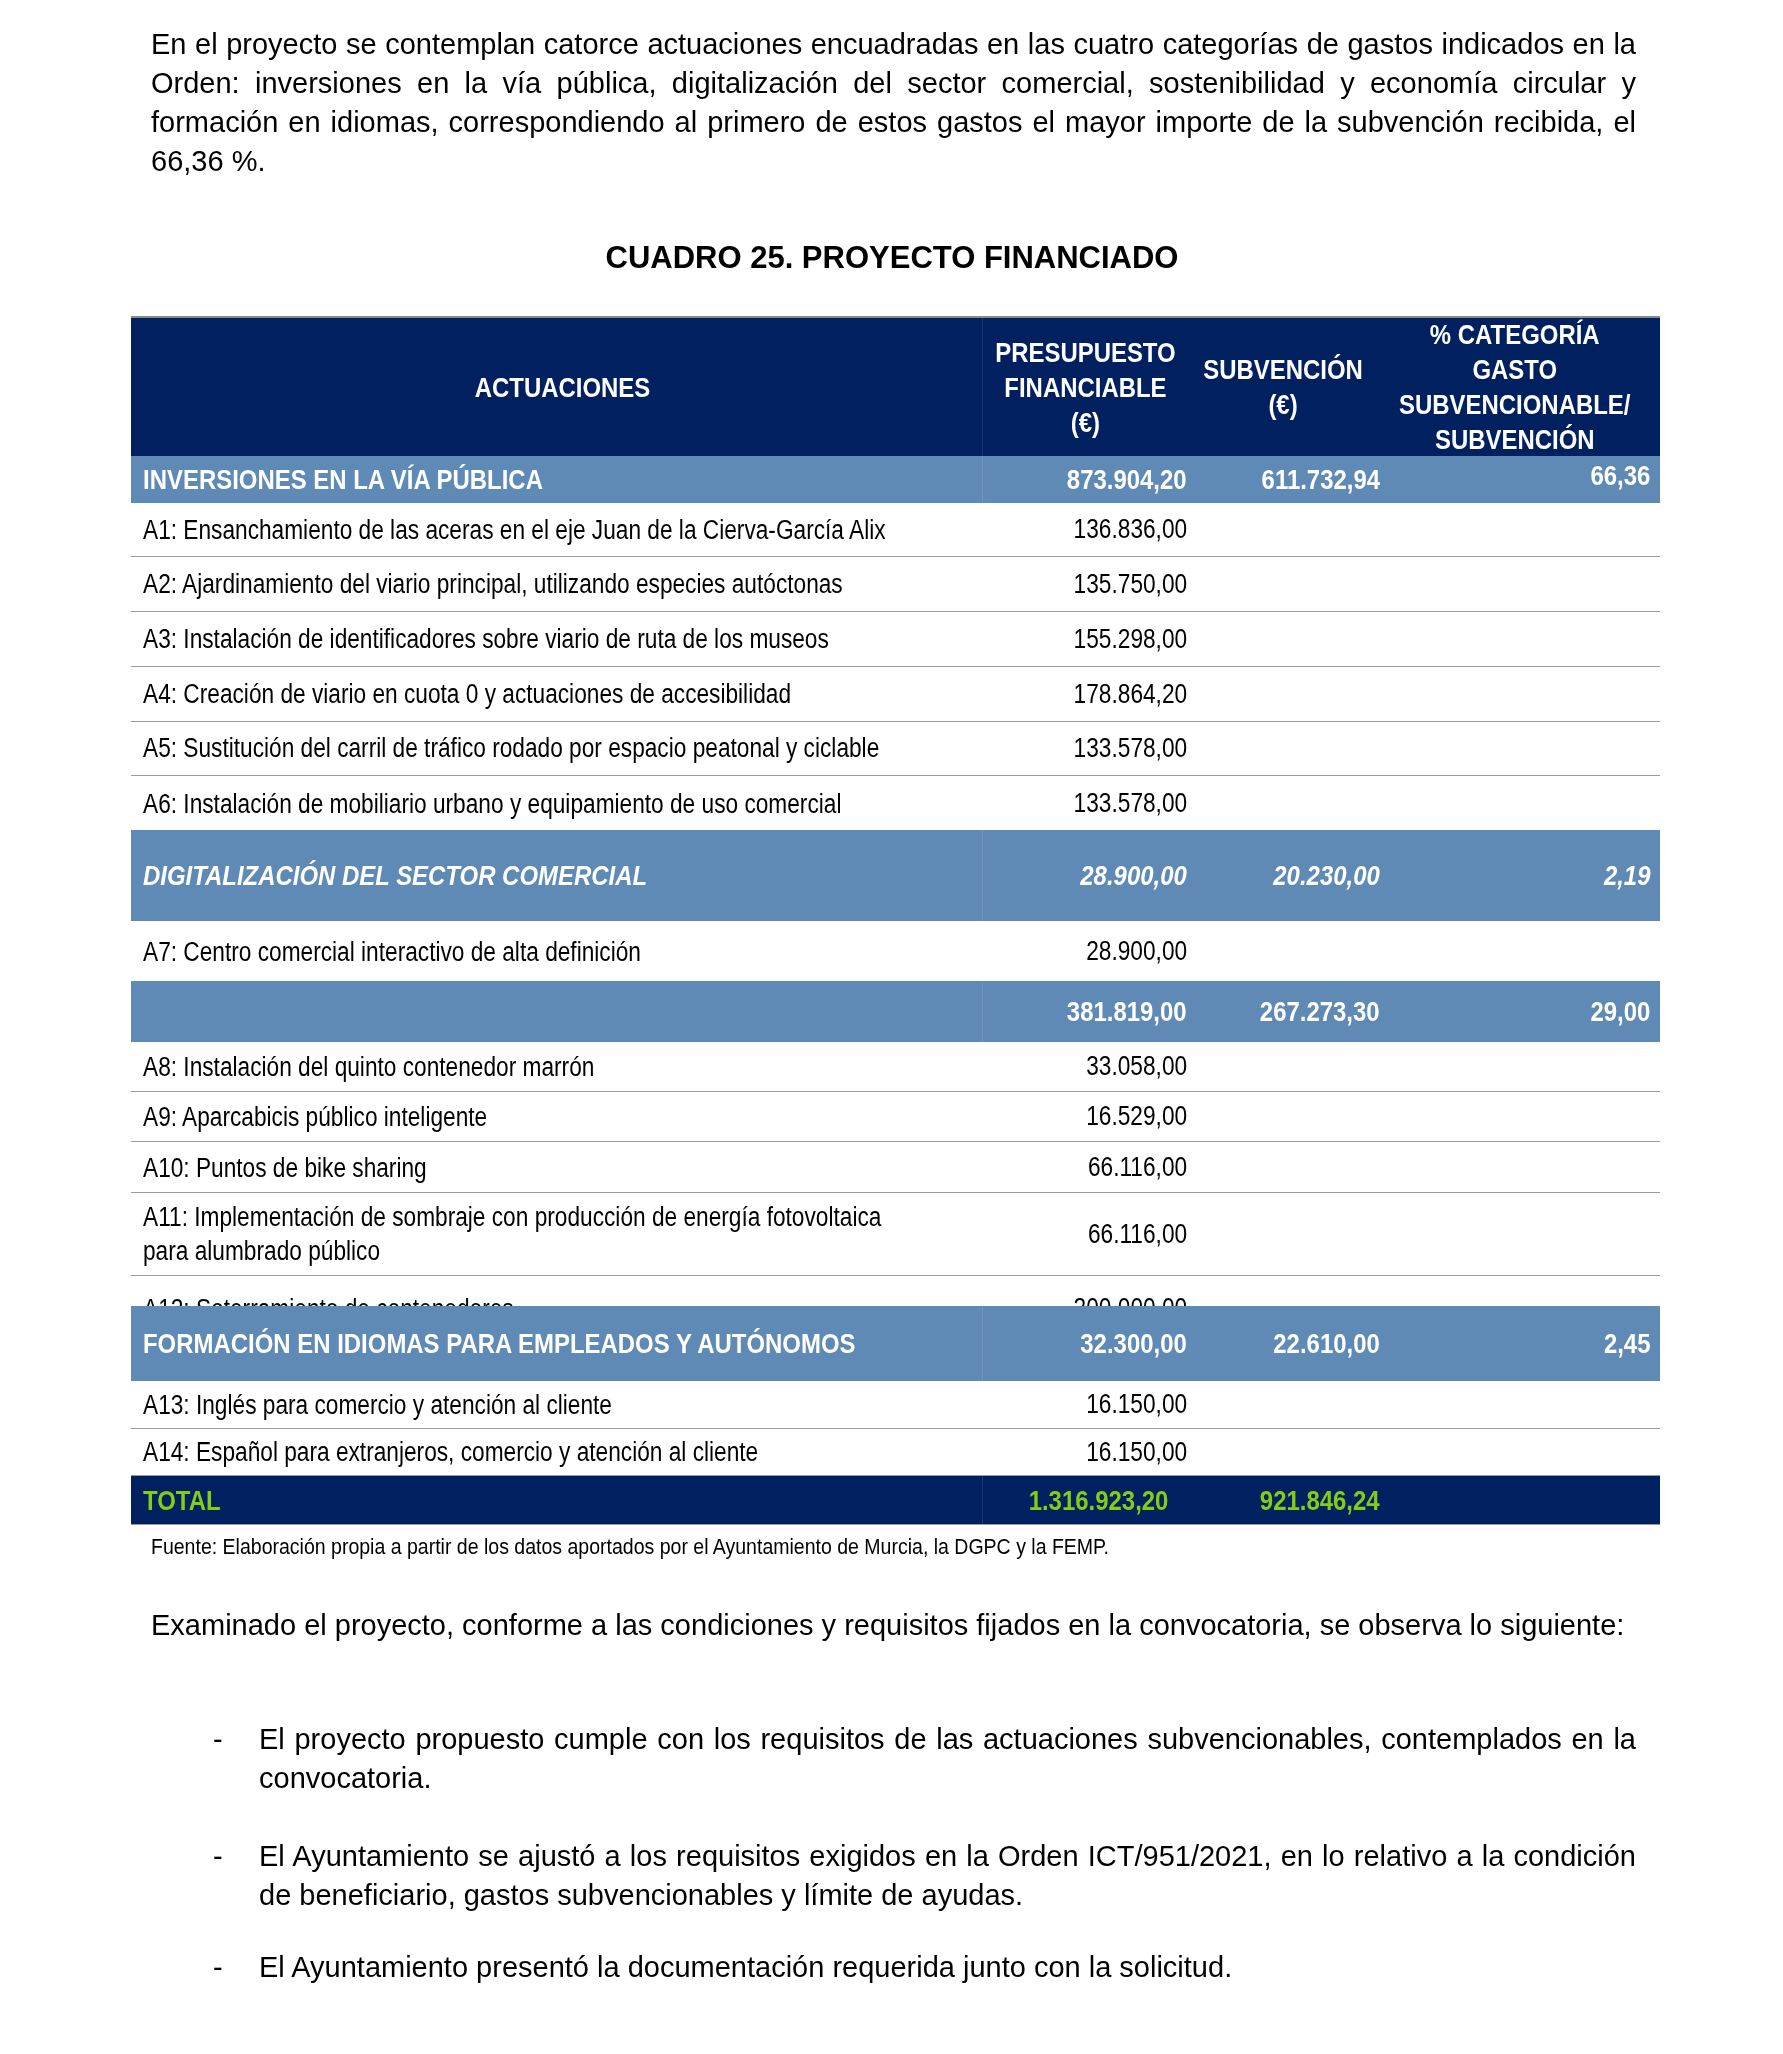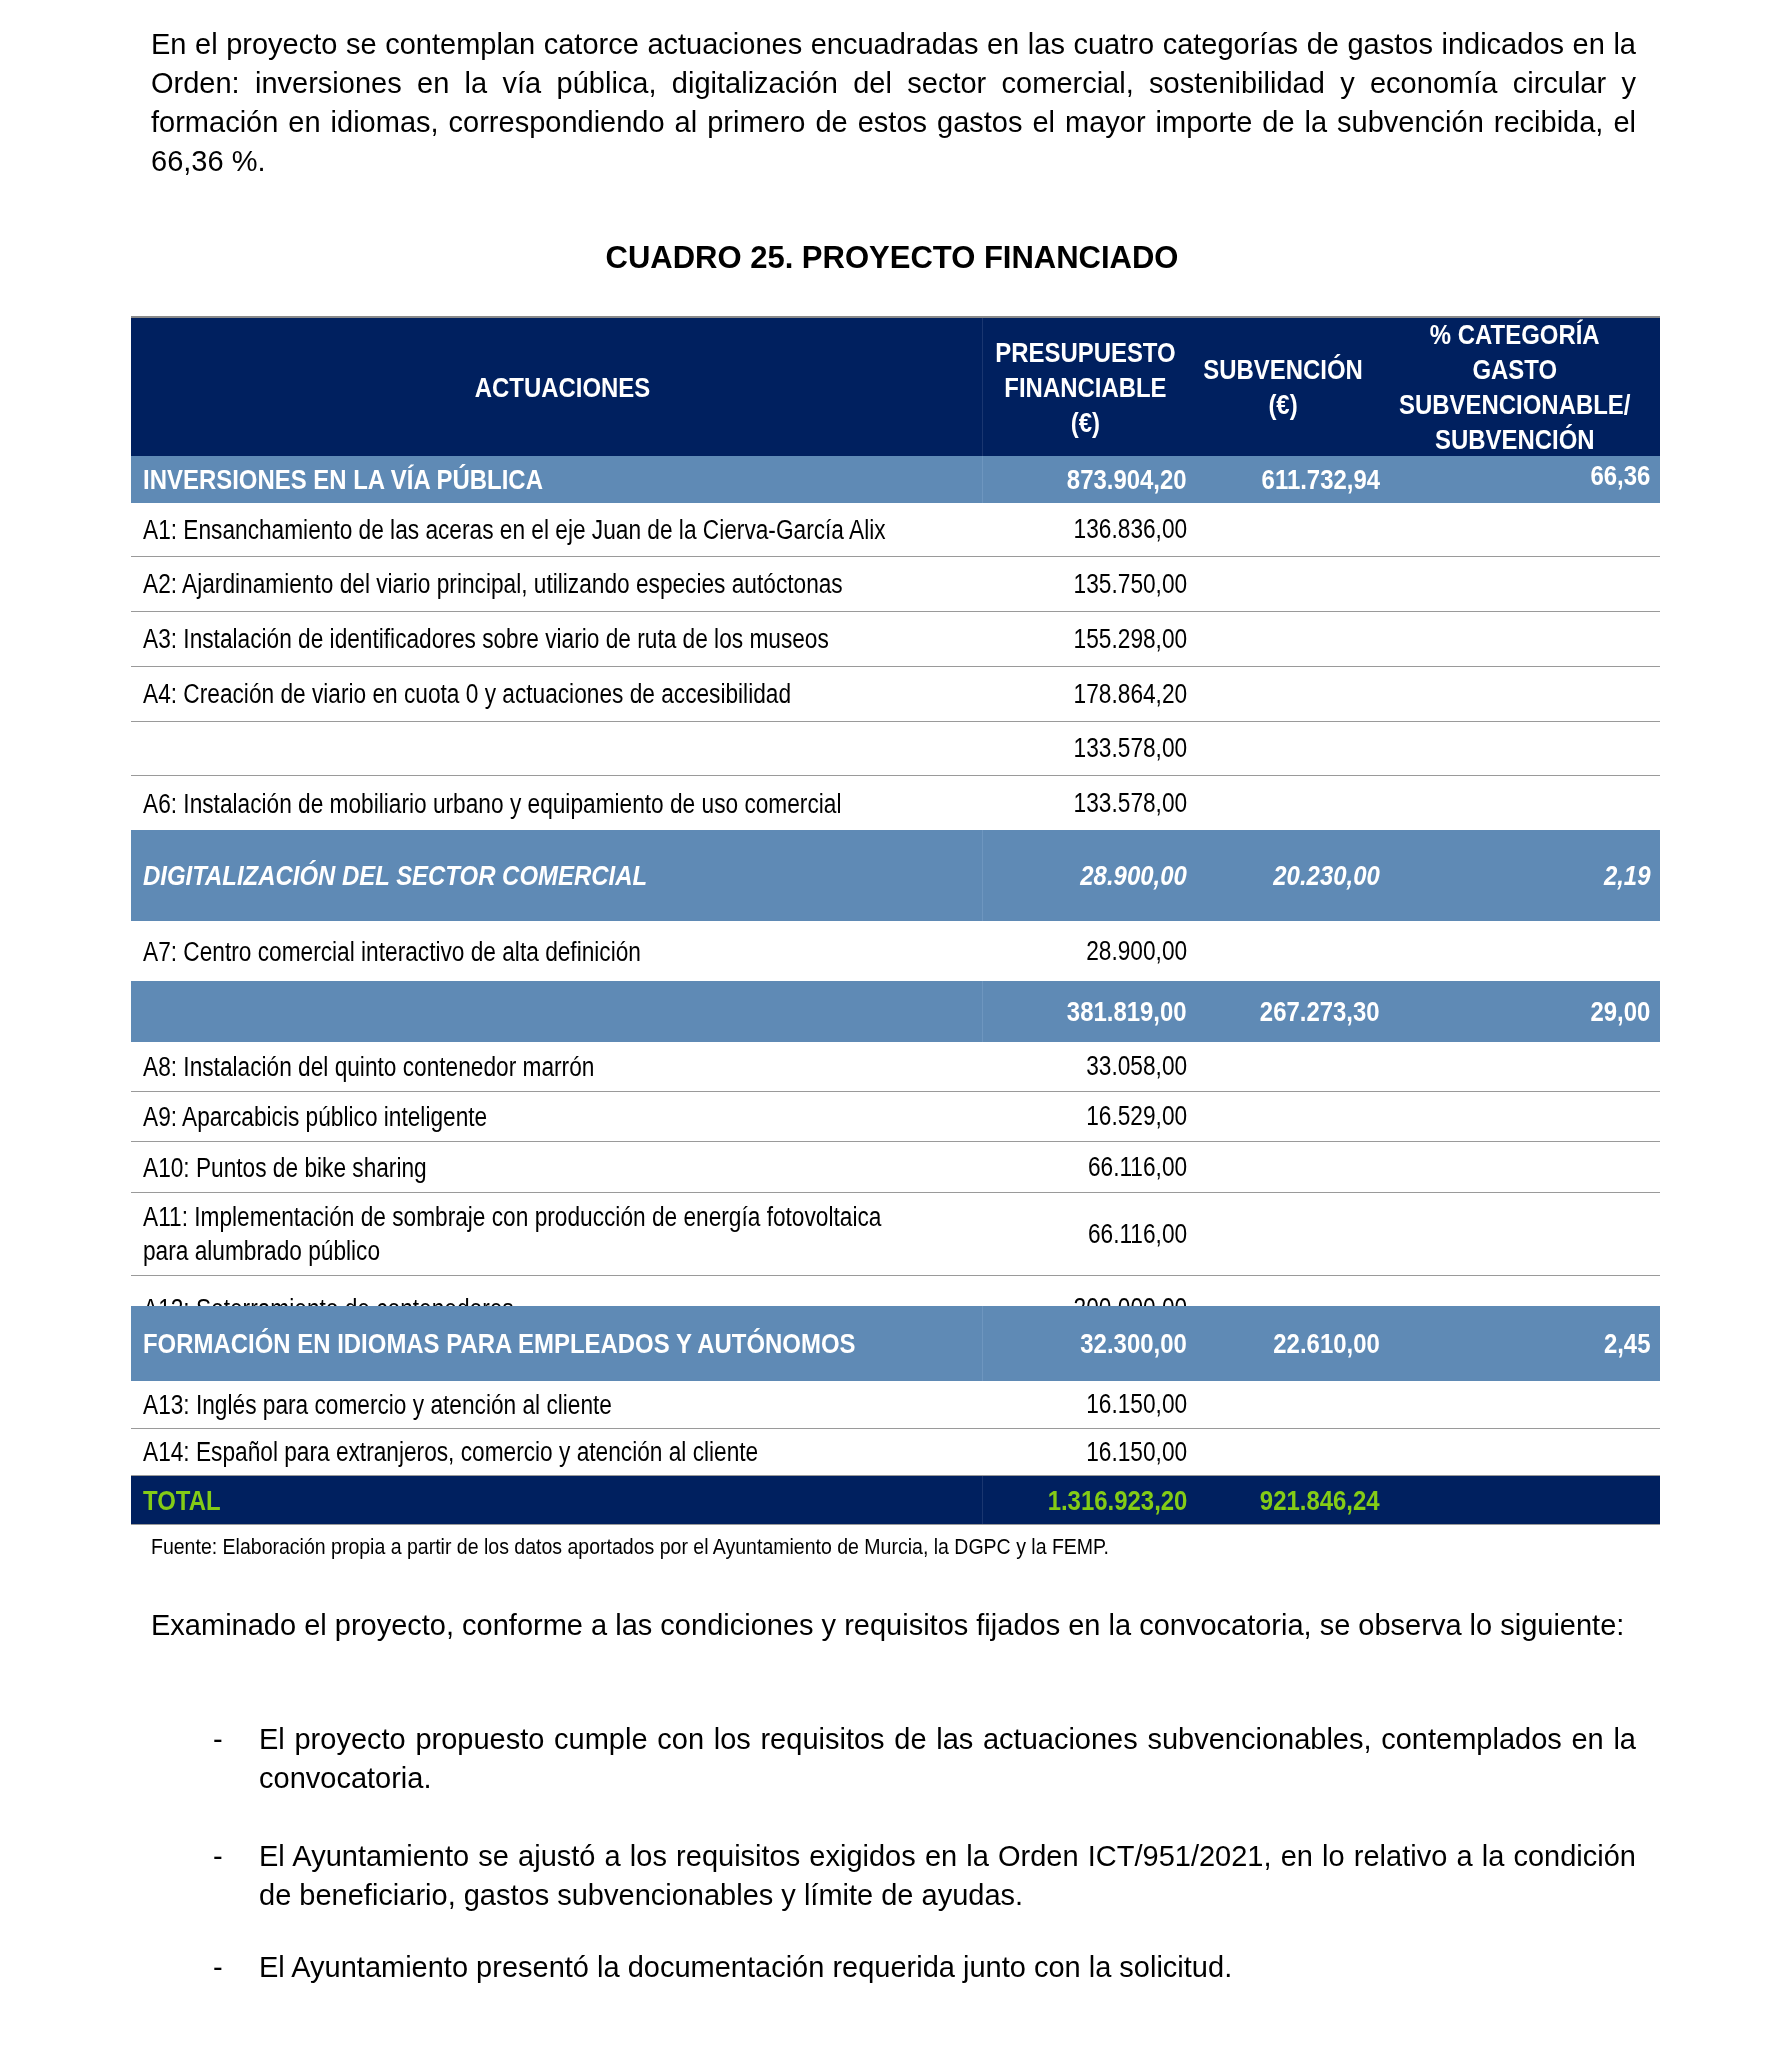--- a/index.html
+++ b/index.html
@@ -26,21 +26,21 @@
   .hdr .c-bud { border-left: 1.7px solid #1a3670; }
   .hdr .c-pct { align-items: flex-start; padding-top: 0; }
   .hdr .c .nt { transform-origin: center center; }
   .cat { background: #5f8ab5; color: #fff; font-weight: bold; font-size: 28.5px; }
   .cat .c-bud { border-left: 1.7px solid #6e96bf; text-align: center; }
   .item { font-size: 27px; border-bottom: 1.7px solid #9a9a9a; box-sizing: border-box; }
   .item.noline { border-bottom: none; }
   .item .c-act { line-height: 34px; }
   .total { background: #00205f; color: #84cc16; font-weight: bold; font-size: 28.5px;
            border-top: 1.7px solid #9a9a9a; border-bottom: 1.7px solid #9a9a9a; box-sizing: border-box; }
-  .total .c-bud { border-left: 1.7px solid #1a3670; }
+  .total .c-bud { border-left: 1.7px solid #1a3670; justify-content: center; }
   .source { position: absolute; left: 151px; top: 1532px; font-size: 22.7px; line-height: 28.5px; white-space: nowrap; }
   .source .nt { transform-origin: left center; transform: scaleX(0.86); }
   .bullet { position: absolute; left: 213px; width: 1423px; font-size: 29px; line-height: 39px; }
   .bullet .dash { position: absolute; left: 0; top: 0; }
   .bullet .btext { position: absolute; left: 46px; width: 1377px; text-align: justify; text-align-last: left; }
 </style>
 </head>
 <body>
 
 <p class="para" style="top:25px;">En el proyecto se contemplan catorce actuaciones encuadradas en las cuatro categorías de gastos indicados en la Orden: inversiones en la vía pública, digitalización del sector comercial, sostenibilidad y economía circular y formación en idiomas, correspondiendo al primero de estos gastos el mayor importe de la subvención recibida, el 66,36 %.</p>
@@ -117,20 +117,23 @@
   </div>
   <div class="row item" style="top:351px;height:55px;">
     <div class="c c-act">
         <span class="nt">A4: Creación de viario en cuota 0 y actuaciones de accesibilidad</span>
       </div>
     <div class="c c-bud">
         <span class="nt">178.864,20</span>
       </div>
   </div>
   <div class="row item" style="top:405px;height:55px;">
+    <div class="c c-act">
+        <span class="nt">A5: Sustitución del carril de tráfico rodado por espacio peatonal y ciclable</span>
+      </div>
     <div class="c c-bud">
         <span class="nt">133.578,00</span>
       </div>
   </div>
   <div class="row item noline" style="top:460px;height:55px;">
     <div class="c c-act">
         <span class="nt">A6: Instalación de mobiliario urbano y equipamiento de uso comercial</span>
       </div>
     <div class="c c-bud">
         <span class="nt">133.578,00</span>

